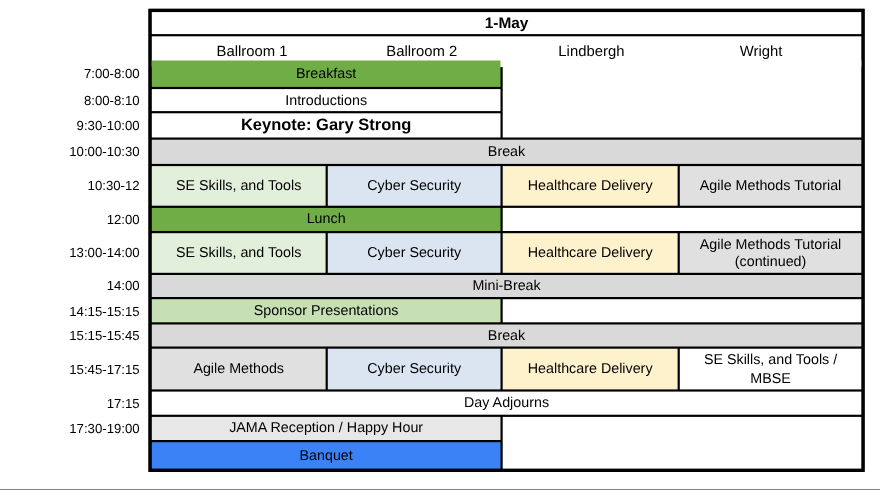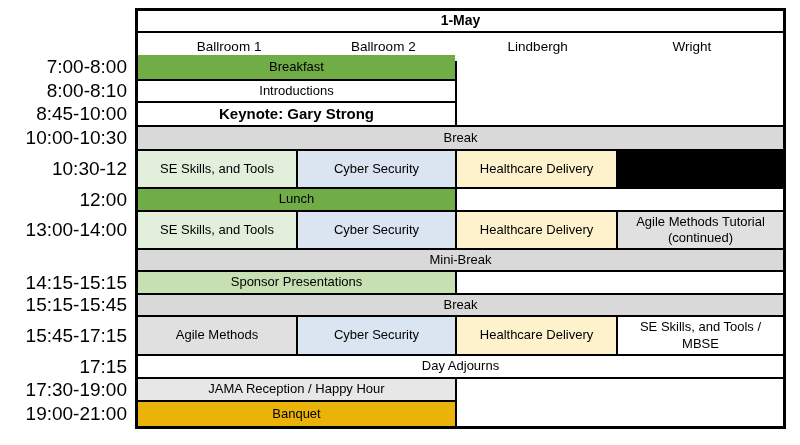--- a/index.html
+++ b/index.html
@@ -10,21 +10,21 @@
   }
   
   .timecol{
     position:absolute;left:0;top:11px;width:131px;
     display:grid;
     grid-template-rows:20px 20px 24px 20px 22px 22px 36px 21px 36px 20px 21px 20px 37px 21px 21px 24px;
     row-gap:2px;
   }
   .time{
     display:flex;align-items:center;justify-content:flex-end;
-    padding-right:4px;font-size:19px;white-space:nowrap;
+    padding-right:4px;font-size:12px;white-space:nowrap;
   }
   
   .grid{
     position:absolute;left:135px;top:8px;
     background:#000;border:3px solid #000;
     display:grid;
     grid-template-columns:158px 157px 159px 165px;
     grid-template-rows:20px 20px 24px 20px 22px 22px 36px 21px 36px 20px 21px 20px 37px 21px 21px 24px;
     gap:2px;
   }
@@ -39,31 +39,31 @@
   .header-cell{padding:14px;}
   .header-cell .roomwrap{display:flex;width:100%;height:100%;}
   .header-cell .room{flex:1;display:flex;align-items:center;justify-content:center;font-size:13.5px;}
 </style>
 </head>
 <body>
 
 <div class="timecol">
   <div class="time" style="grid-row:3">7:00-8:00</div>
   <div class="time" style="grid-row:4">8:00-8:10</div>
-  <div class="time" style="grid-row:5">8:45-10:00</div>
+  <div class="time" style="grid-row:5">9:30-10:00</div>
   <div class="time" style="grid-row:6">10:00-10:30</div>
   <div class="time" style="grid-row:7">10:30-12</div>
   <div class="time" style="grid-row:8">12:00</div>
   <div class="time" style="grid-row:9">13:00-14:00</div>
+  <div class="time" style="grid-row:10">14:00</div>
   <div class="time" style="grid-row:11">14:15-15:15</div>
   <div class="time" style="grid-row:12">15:15-15:45</div>
   <div class="time" style="grid-row:13">15:45-17:15</div>
   <div class="time" style="grid-row:14">17:15</div>
   <div class="time" style="grid-row:15">17:30-19:00</div>
-  <div class="time" style="grid-row:16">19:00-21:00</div>
 </div>
 
 <div class="grid">
 
   <div class="cell title-cell" style="grid-area:1/1/2/5">1-May</div>
 
   <div class="cell header-cell" style="grid-area:2/1/3/5">
     <div class="roomwrap">
       <span class="room">Ballroom 1</span>
       <span class="room">Ballroom 2</span>
@@ -77,20 +77,21 @@
 
   <div class="cell" style="grid-area:4/1/5/3">Introductions</div>
 
   <div class="cell bold" style="grid-area:5/1/6/3;font-size:15px">Keynote: Gary Strong</div>
 
   <div class="cell" style="grid-area: 6 / 1 / 7 / 5; background: rgb(217, 217, 217);">Break</div>
 
   <div class="cell" style="grid-area: 7 / 1 / 8 / 2; background: rgb(226, 239, 218);">SE Skills, and Tools</div>
   <div class="cell" style="grid-area: 7 / 2 / 8 / 3; background: rgb(219, 229, 241);">Cyber Security</div>
   <div class="cell" style="grid-area: 7 / 3 / 8 / 4; background: rgb(253, 242, 204);">Healthcare Delivery</div>
+  <div class="cell" style="grid-area: 7 / 4 / 8 / 5; background: rgb(224, 224, 224);">Agile Methods Tutorial</div>
 
   <div class="cell" style="grid-area: 8 / 1 / 9 / 3; background: rgb(112, 173, 71);">Lunch</div>
   <div class="cell" style="grid-area:8/3/9/5"></div>
 
   <div class="cell" style="grid-area: 9 / 1 / 10 / 2; background: rgb(226, 239, 218);">SE Skills, and Tools</div>
   <div class="cell" style="grid-area: 9 / 2 / 10 / 3; background: rgb(219, 229, 241);">Cyber Security</div>
   <div class="cell" style="grid-area: 9 / 3 / 10 / 4; background: rgb(253, 242, 204);">Healthcare Delivery</div>
   <div class="cell" style="grid-area: 10 / 1 / 11 / 5; background: rgb(217, 217, 217);">Mini-Break</div>
 
   <div class="cell" style="grid-area: 9 / 4 / 10 / 5; background: rgb(224, 224, 224);">Agile Methods Tutorial (continued)</div>
@@ -103,15 +104,15 @@
   <div class="cell" style="grid-area: 13 / 1 / 14 / 2; background: rgb(224, 224, 224);">Agile Methods</div>
   <div class="cell" style="grid-area: 13 / 2 / 14 / 3; background: rgb(219, 229, 241);">Cyber Security</div>
   <div class="cell" style="grid-area: 13 / 3 / 14 / 4; background: rgb(253, 242, 204);">Healthcare Delivery</div>
   <div class="cell" style="grid-area:13/4/14/5">SE Skills, and Tools / MBSE</div>
 
   <div class="cell" style="grid-area: 15 / 1 / 16 / 3; background: rgb(231, 231, 231);">JAMA Reception / Happy Hour</div>
 
   <div class="cell" style="grid-area:14/1/15/5">Day Adjourns</div>
   <div class="cell" style="grid-area:15/3/17/5"></div>
 
-  <div class="cell" style="grid-area: 16 / 1 / 17 / 3; background: #eab308;">Banquet</div>
+  <div class="cell" style="grid-area: 16 / 1 / 17 / 3; background: #3b82f6;">Banquet</div>
 
 </div>
 
 </body></html>

